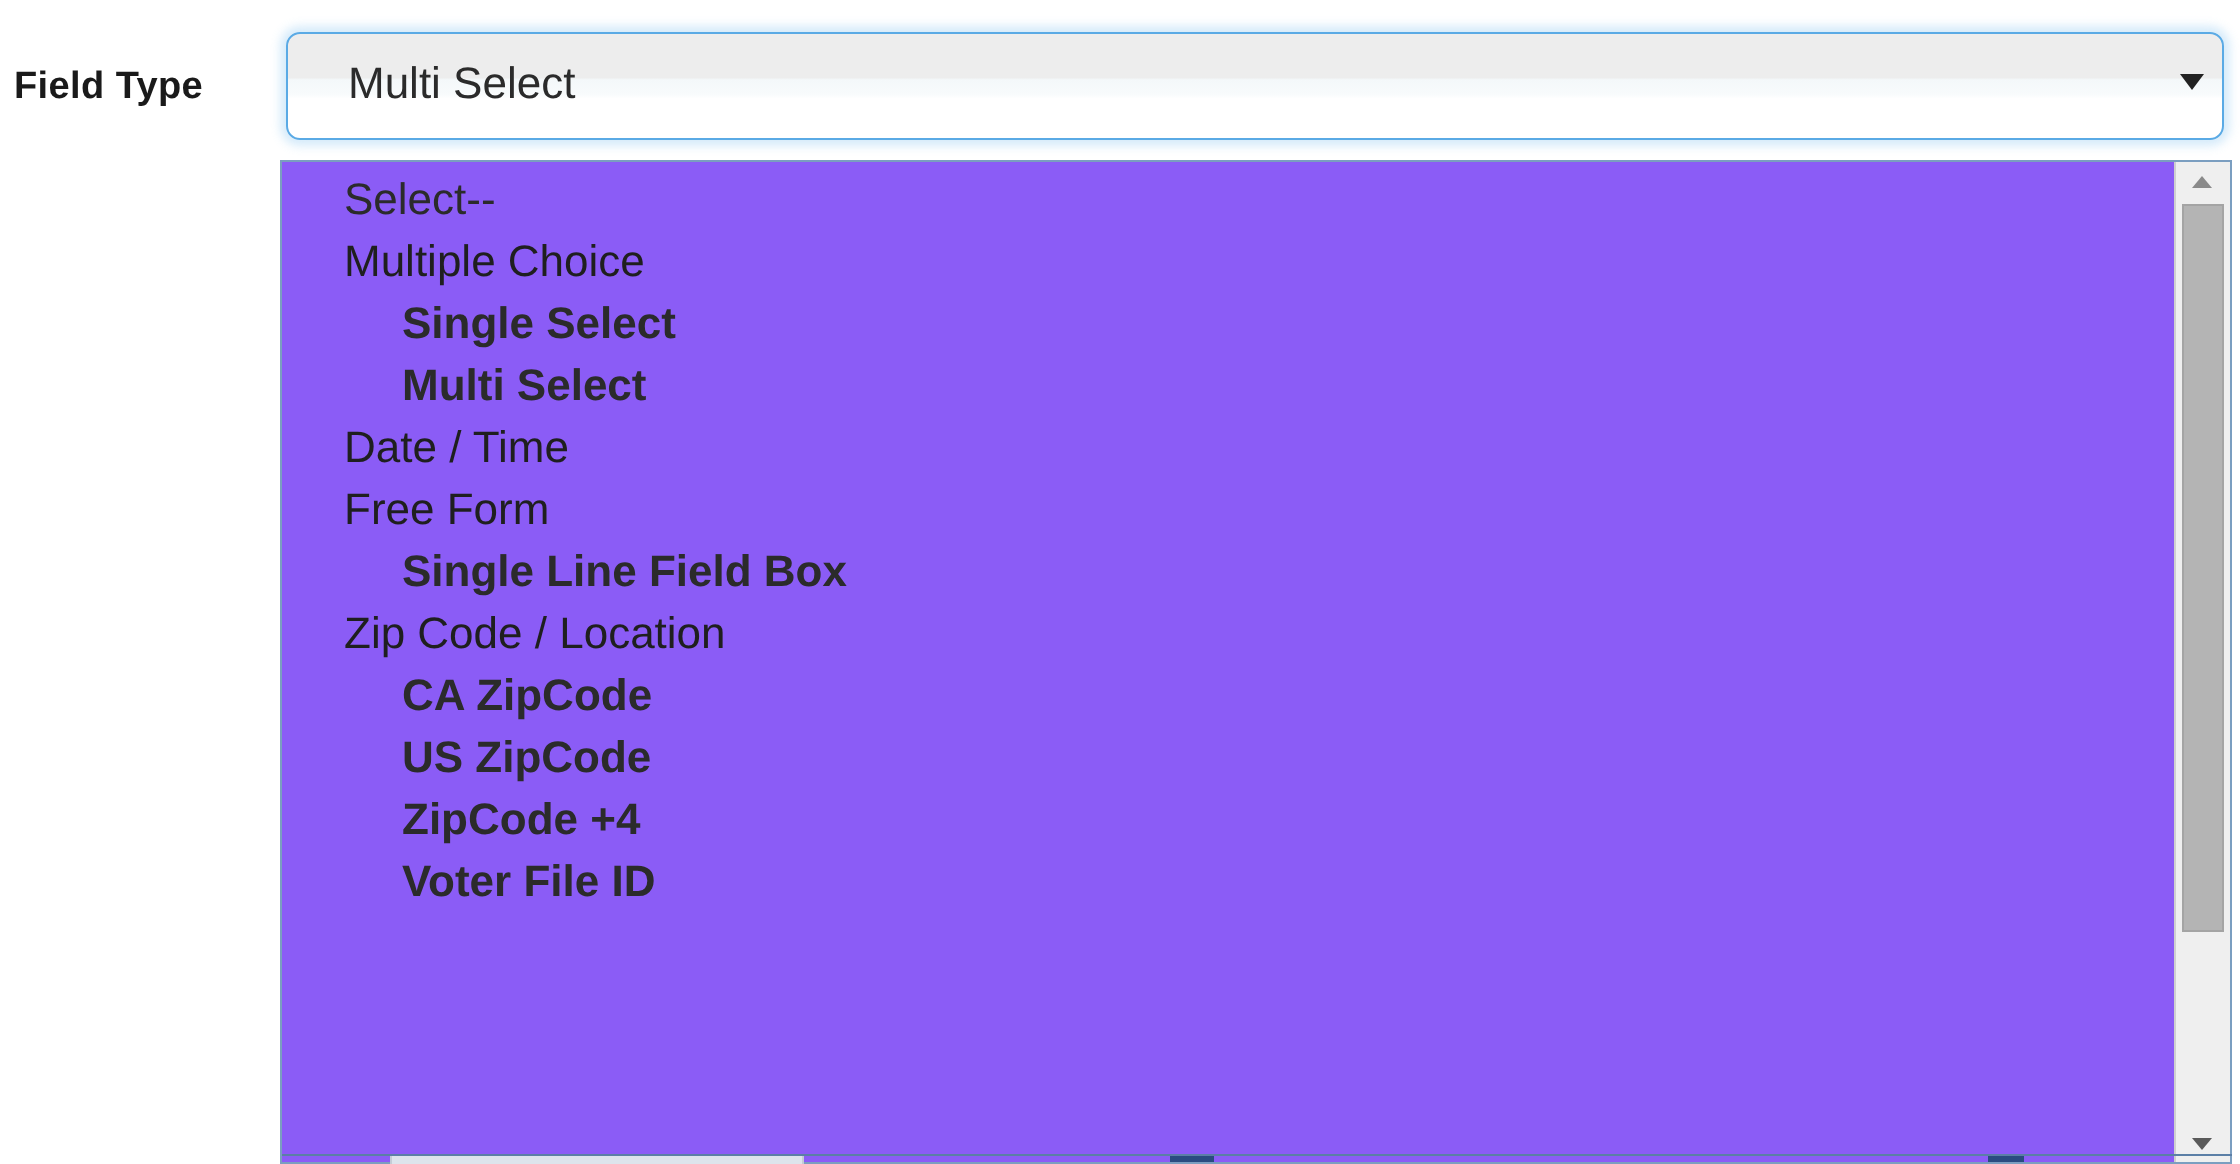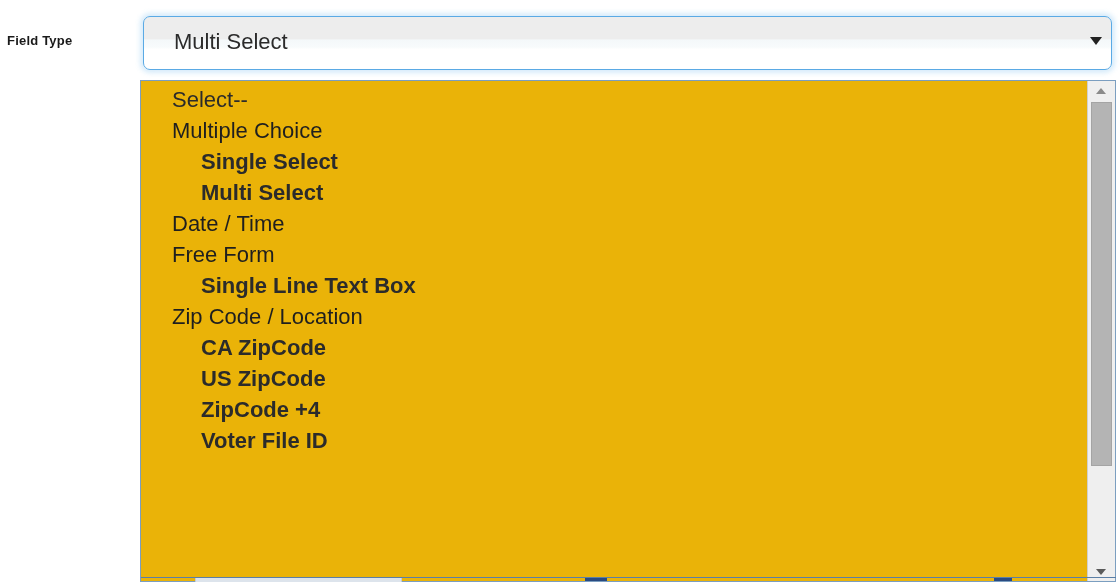--- a/index.html
+++ b/index.html
@@ -21,21 +21,21 @@
     left: 0;
     top: 0;
     width: 1120px;
     height: 90px;
   }
 
   #field-type-label {
     position: absolute;
     left: 7px;
     top: 33px;
-    font-size: 13px;
+    font-size: 19px;
     font-weight: bold;
     color: #1a1a1a;
     letter-spacing: 0.2px;
     white-space: nowrap;
   }
 
   
   #field-type-select-wrap {
     position: absolute;
     left: 140px;
@@ -84,21 +84,21 @@
   
   #field-type-listbox {
     position: absolute;
     left: 140px;
     top: 80px;
     width: 976px;
     height: 502px;
     box-sizing: border-box;
     border: 1px solid #7b9ec0;
     border-top: 1px solid #7b9ec0;
-    background: #eab308;
+    background: #8b5cf6;
     overflow: hidden;
   }
 
   #listbox-items {
     position: absolute;
     left: 0;
     top: 0;
     width: 946px;
     padding-top: 3px;
   }
@@ -247,21 +247,21 @@
 
 <div id="field-type-listbox">
 
   <div id="listbox-items">
       <div class="opt-item opt-plain">Select--</div>
       <div class="opt-group-label">Multiple Choice</div>
       <div class="opt-item">Single Select</div>
       <div class="opt-item">Multi Select</div>
       <div class="opt-group-label">Date / Time</div>
       <div class="opt-group-label">Free Form</div>
-      <div class="opt-item">Single Line Text Box</div>
+      <div class="opt-item">Single Line Field Box</div>
       <div class="opt-group-label">Zip Code / Location</div>
       <div class="opt-item">CA ZipCode</div>
       <div class="opt-item">US ZipCode</div>
       <div class="opt-item">ZipCode +4</div>
       <div class="opt-item">Voter File ID</div>
     </div>
 
   <div id="listbox-scrollbar">
     <div id="scroll-up-button">
       <div id="scroll-up-icon"></div>

